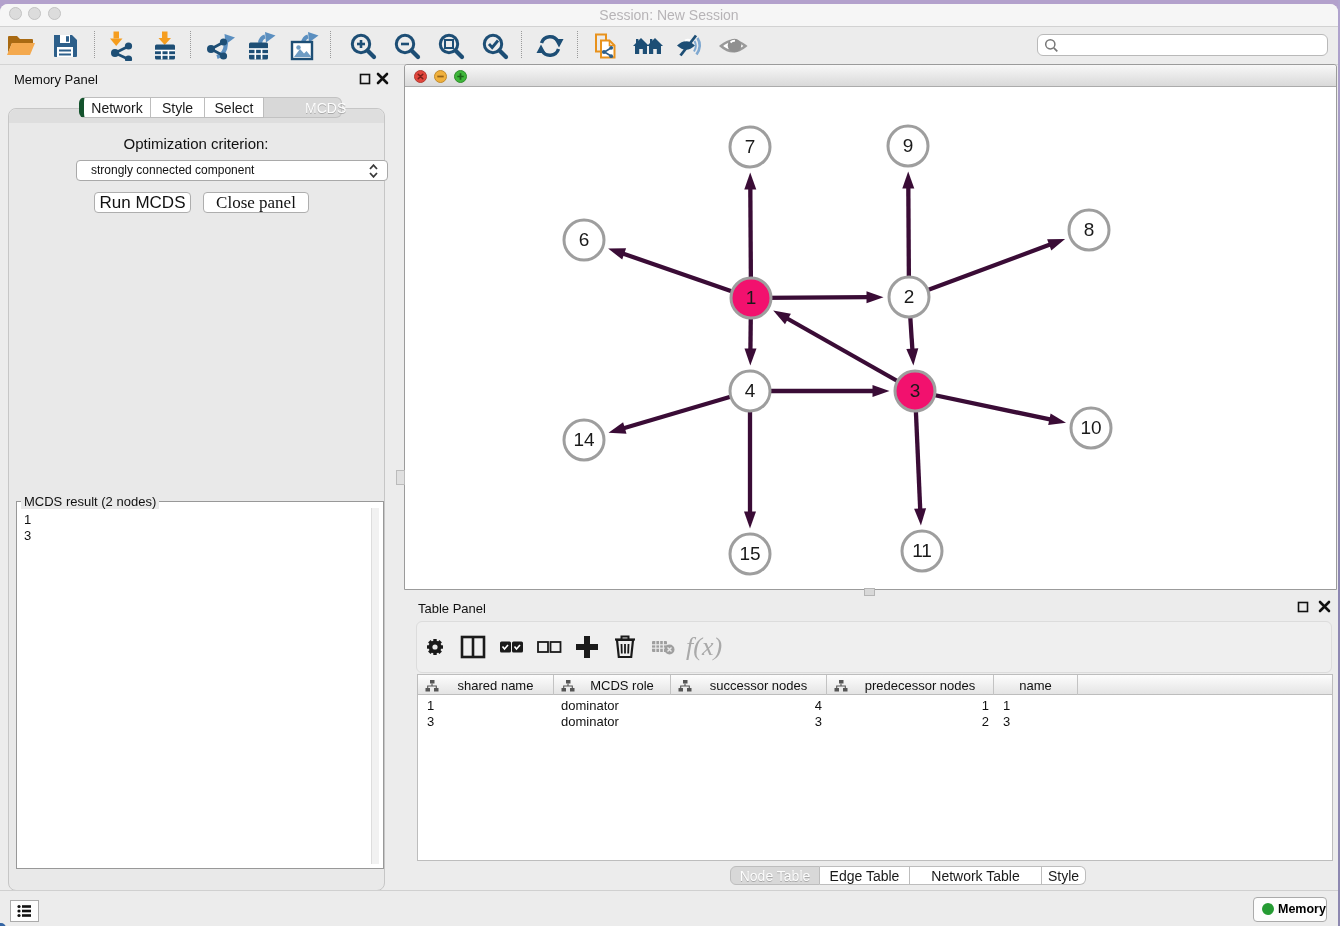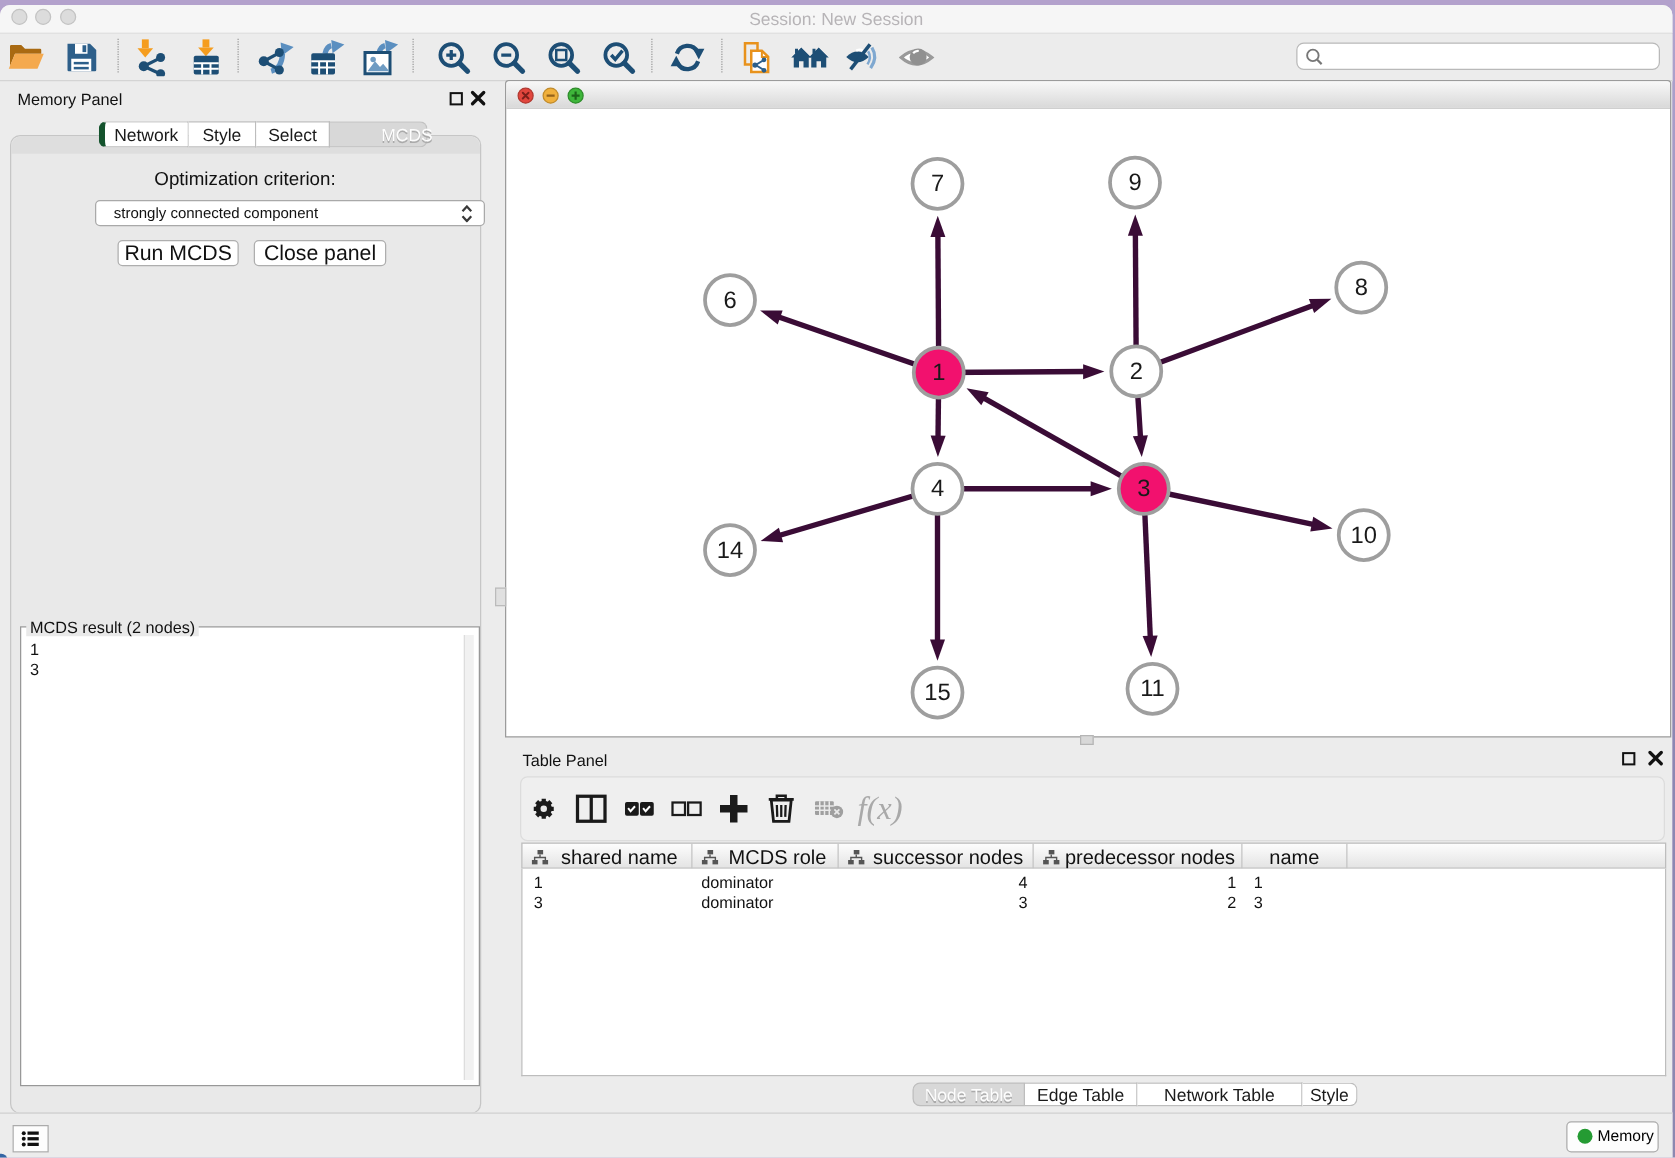--- a/index.html
+++ b/index.html
@@ -43,28 +43,28 @@
 #graph{left:0;top:23px;}
 #graph line{stroke:#3a0c36;stroke-width:4.3;}
 #graph polygon{fill:#3a0c36;}
 #graph circle.wh{fill:#fff;stroke:#9e9e9e;stroke-width:3;}
 #graph circle.pk{fill:#f2116e;stroke:#9e9e9e;stroke-width:3;}
 #graph text{font-size:19px;fill:#1a1a1a;text-anchor:middle;font-family:"Liberation Sans",sans-serif;}
 
 #tph{left:418px;top:597px;font-size:13px;color:#111;}
 #tptools{left:404px;top:618px;width:934px;height:46px;}
 #thead{left:417px;top:670px;width:914px;height:19px;background:linear-gradient(#fdfdfd,#e4e4e4);border:1px solid #bdbdbd;}
-.hcell{position:absolute;top:0;height:21px;border-right:1px solid #c3c3c3;font-size:16px;color:#111;}
+.hcell{position:absolute;top:0;height:21px;border-right:1px solid #c3c3c3;font-size:13px;color:#111;}
 .hlab{position:absolute;top:3px;left:20px;right:0;text-align:center;}
 #tbody{left:417px;top:691px;width:914px;height:165px;background:#fff;border:1px solid #bdbdbd;border-top:none;}
 .cell{position:absolute;font-size:13px;color:#111;}
 .btabs{top:862px;height:19px;font-size:14px;}
 .btab{position:absolute;top:0;height:19px;line-height:18px;box-sizing:border-box;text-align:center;background:#fff;border:1px solid #bdbdbd;border-left:none;color:#1a1a1a;margin-left:37px;}
 
-#status{left:0;top:886px;width:1338px;height:35px;background:#ececec;border-top:1px solid #d0d0d0;}
+#status{left:0;top:886px;width:1338px;height:35px;background:#ececec;border-top:1px solid #d0d0d0;font-weight:bold;}
 #listbtn{left:10px;top:9px;width:27px;height:20px;background:#fdfdfd;border:1px solid #ababab;}
 #membtn{left:1253px;top:6px;width:72px;height:23px;background:#fdfdfd;border:1px solid #ababab;border-radius:4px;font-size:13px;}
 #rightstrip{left:1338px;top:0;width:2px;height:926px;background:linear-gradient(#b2a5cf,#8d86b4 40%,#8d88b0);}
 </style></head><body>
 <div id="win" class="abs"></div>
 <div id="rightstrip" class="abs"></div>
 <div class="abs" style="left:0;top:4px;width:1338px;">
   <div id="titlebar" class="abs">
     <div class="tl abs" style="left:9px;"></div>
     <div class="tl abs" style="left:28px;"></div>
@@ -221,21 +221,21 @@
     <div class="tab sel abs" style="left:264px;width:78px;padding-left:41px;">MCDS</div>
   </div>
   <div id="optlabel" class="abs">Optimization criterion:</div>
   <div id="dropdown" class="abs">
       <span style="position:absolute;left:14px;">strongly connected component</span>
     <svg class="abs" style="left:291px;top:2.5px" width="11" height="14" viewBox="0 0 11 14">
         <path d="M2 5 L5.5 1.2 L9 5 M2 9 L5.5 12.8 L9 9" fill="none" stroke="#3a3a3a" stroke-width="1.8"></path>
       </svg>
   </div>
   <div class="btn abs" style="left:94px;width:95px;">Run MCDS</div>
-  <div class="btn abs" style="left:203px;width:104px;">Close panel</div>
+  <div class="btn abs" style="left:203px;width:104px;font-family:Liberation Serif, serif;">Close panel</div>
   <div id="fieldset" class="abs"></div>
   <div id="legend" class="abs">MCDS result (2 nodes)</div>
   <div class="resline abs" style="top:508px;">1</div>
   <div class="resline abs" style="top:524px;">3</div>
   <div id="cpscroll" class="abs"></div>
   <div id="netwin" class="abs">
     <div id="nettitle" class="abs">
       <div class="mac abs" style="left:9px;background:#e2463d;border:1px solid #b03a32;">
           <svg width="12" height="12" viewBox="0 0 12 12">
             <path d="M3.5 3.5 L8.5 8.5 M8.5 3.5 L3.5 8.5" stroke="#7c1f1a" stroke-width="1.7" stroke-linecap="round"></path>

